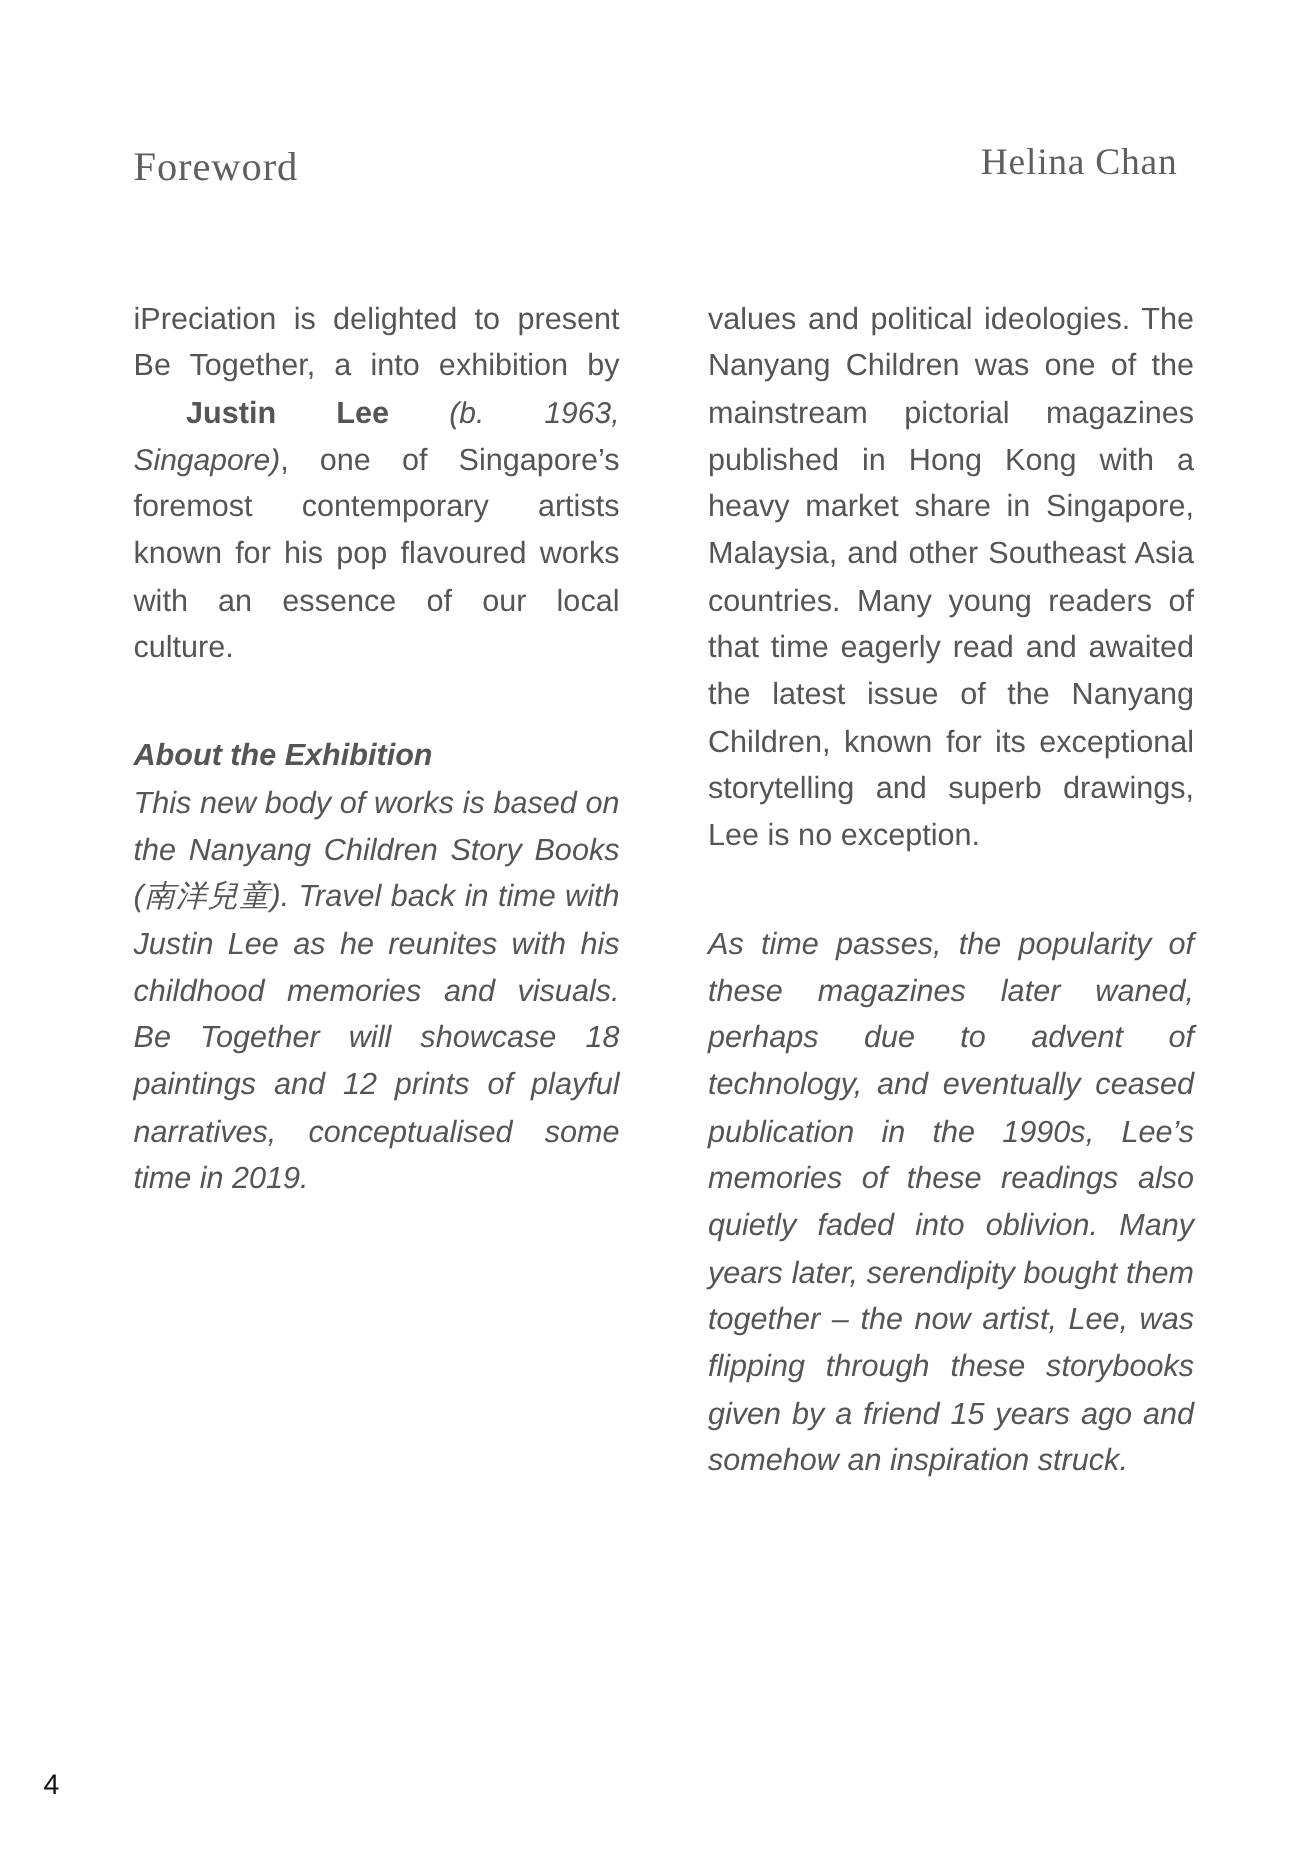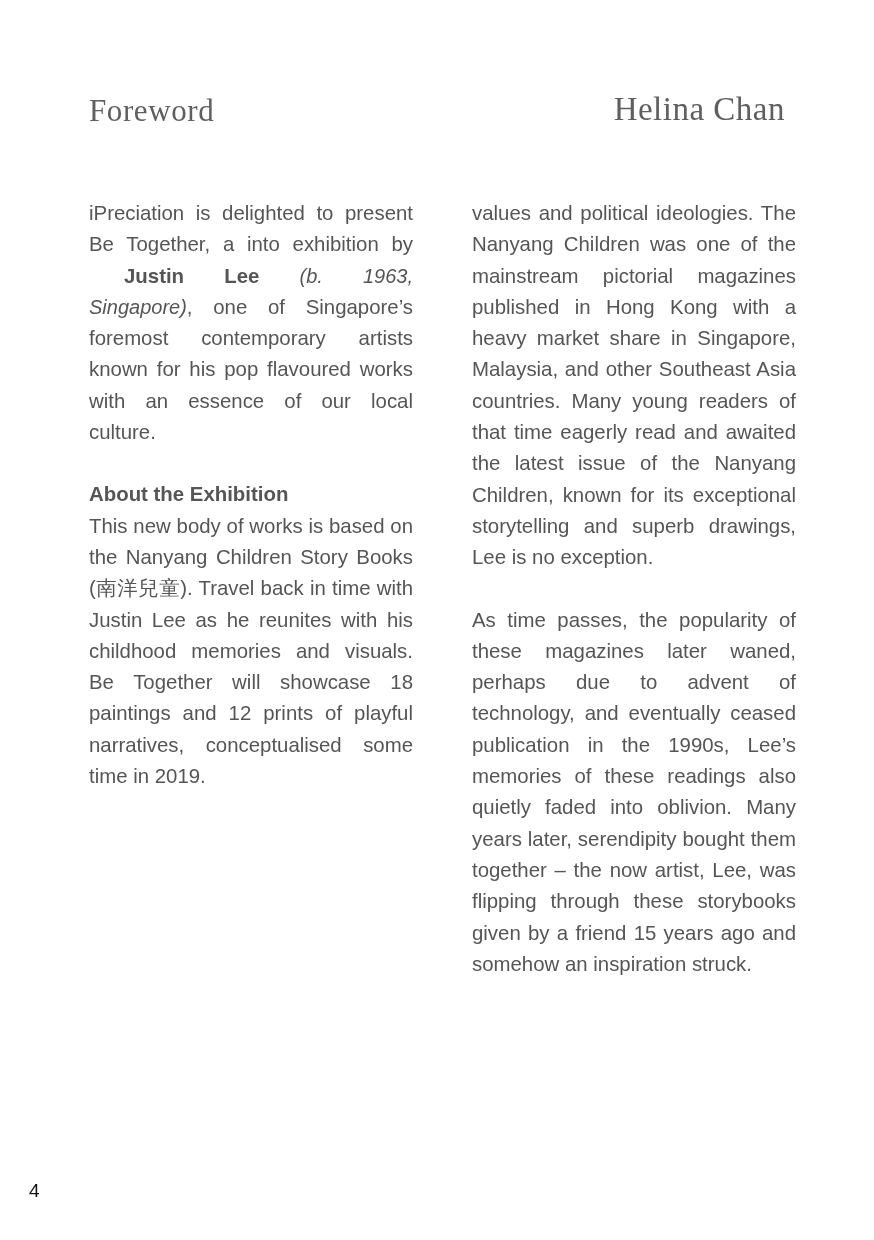--- a/index.html
+++ b/index.html
@@ -11,52 +11,53 @@
       width: 874px;
       height: 1240px;
       position: relative;
       overflow: hidden;
     }
     .header-title {
       position: absolute;
       left: 89px;
       top: 91px;
       font-family: "Liberation Serif", "DejaVu Serif", serif;
-      font-size: 31px;
+      font-size: 27px;
       letter-spacing: 0.6px;
       color: #5f5f5f;
       line-height: 40px;
     }
     .header-author {
       position: absolute;
       right: 89px;
       top: 92px;
       font-family: "Liberation Serif", "DejaVu Serif", serif;
-      font-size: 33px;
+      font-size: 25px;
       letter-spacing: 0.5px;
       color: #5f5f5f;
       line-height: 34px;
     }
     .column {
       position: absolute;
       top: 198px;
       width: 324px;
       font-family: "Liberation Sans", "DejaVu Sans", sans-serif;
       font-size: 20.4px;
       line-height: 31.3px;
       color: #555555;
       text-align: justify;
     }
     .col-left { left: 89px; }
     .col-right { left: 472px; }
     .column p {
       margin: 0;
     }
     .column p.gap {
-      margin-top: 31px;
+      margin-top: 41px;
+      font-style: italic;
     }
     .subheading {
       font-weight: bold;
       color: #555555;
       display: block;
       text-align: left;
     }
     .bold { font-weight: bold; margin-left: 35px; }
     .italic-small {
       font-style: italic;

